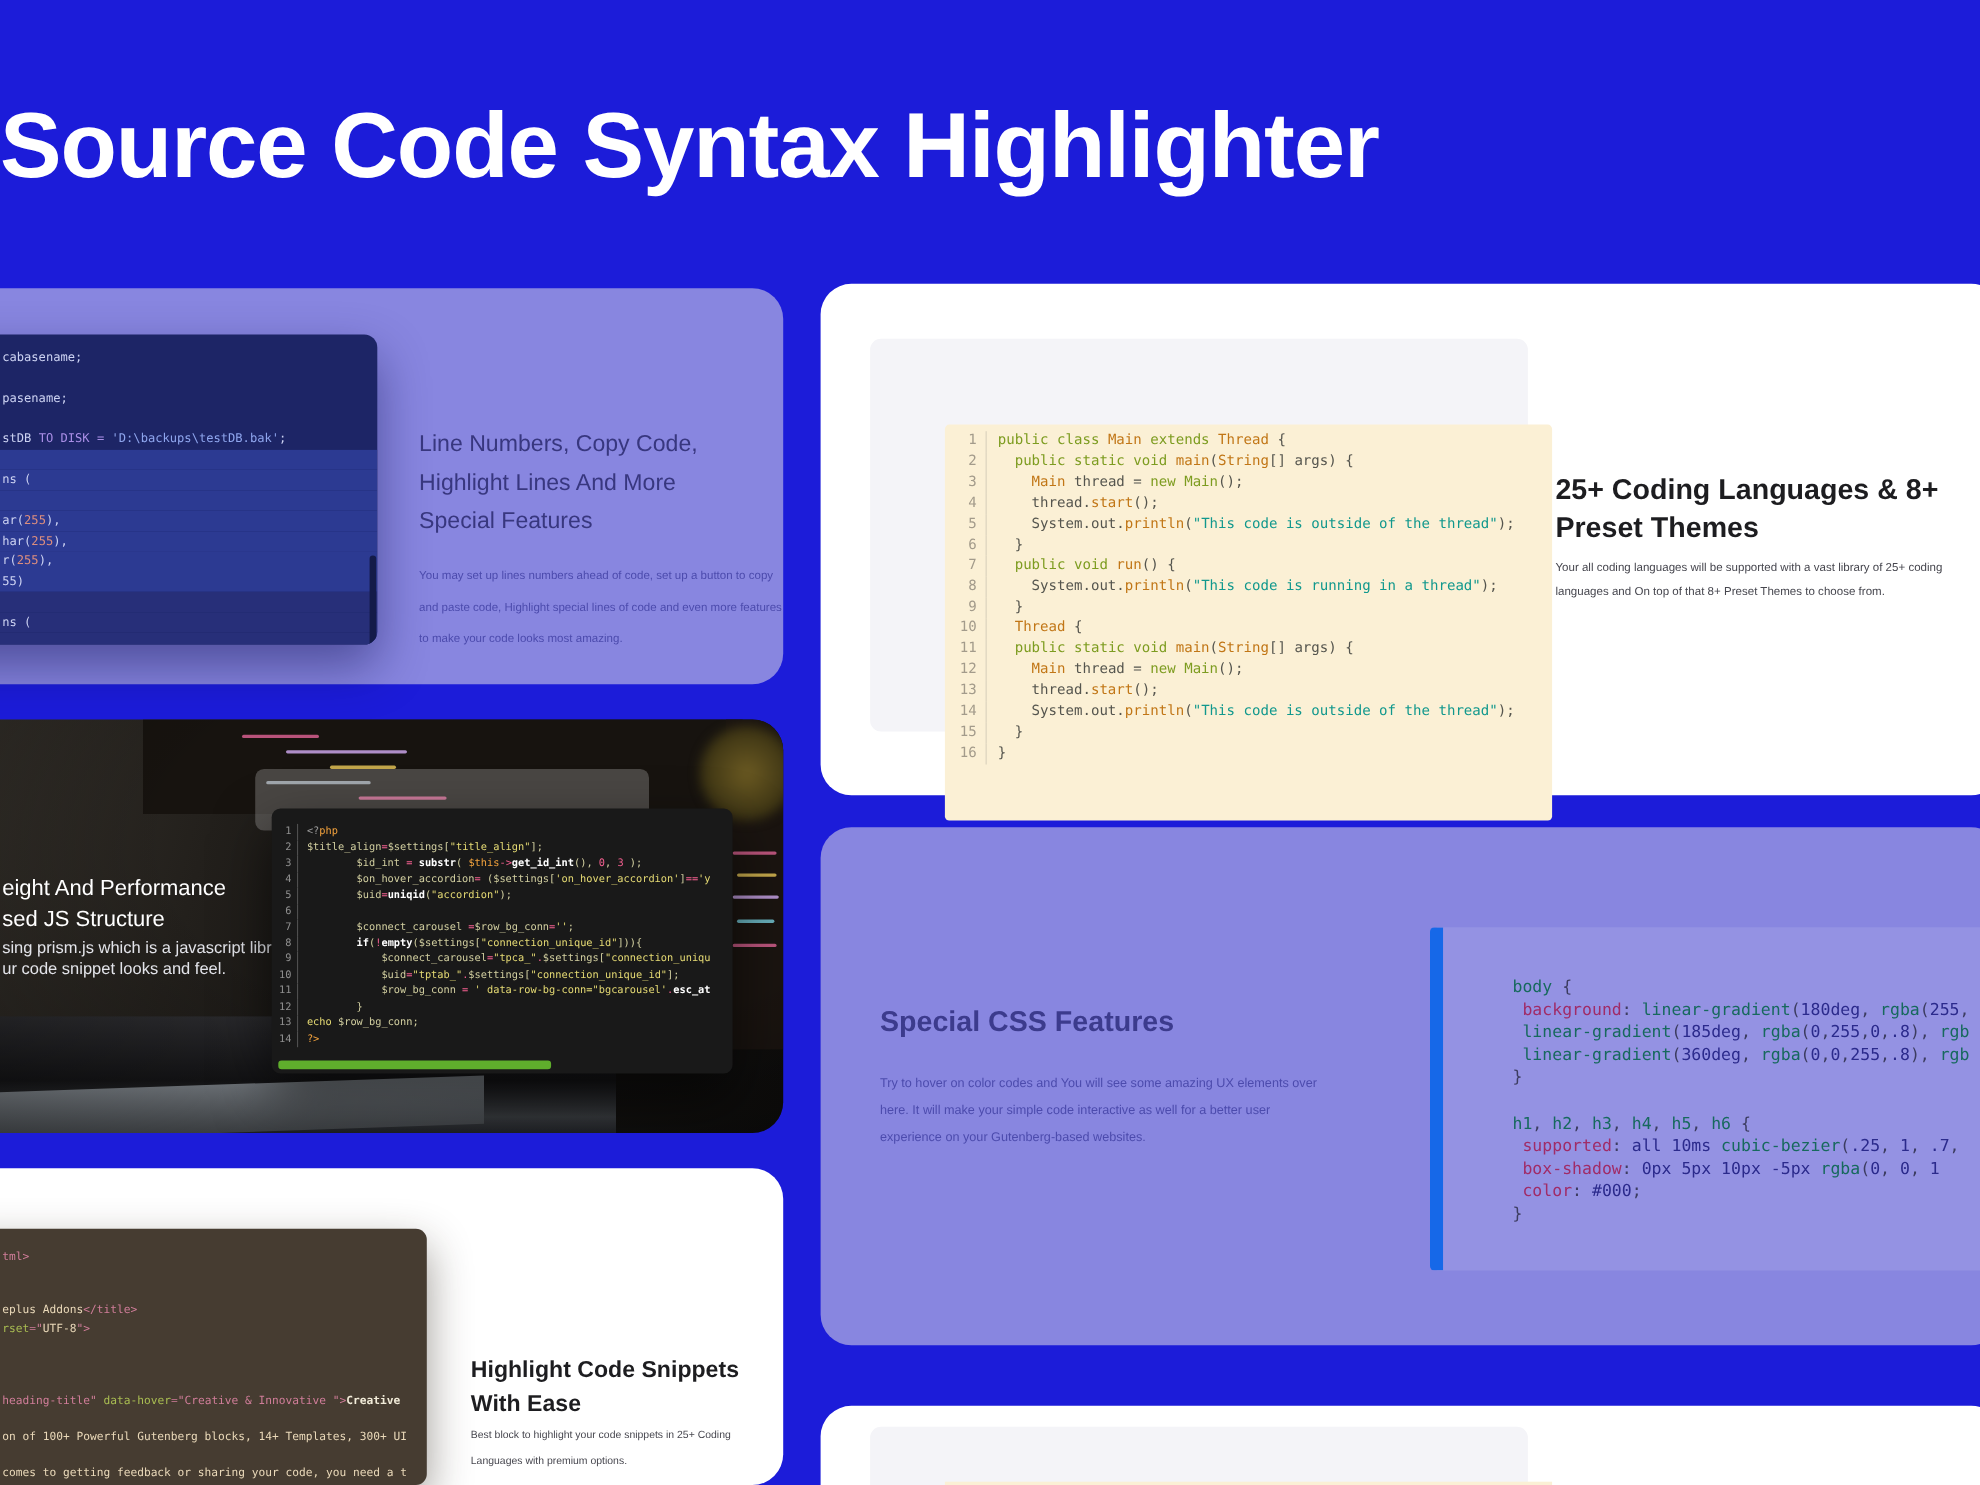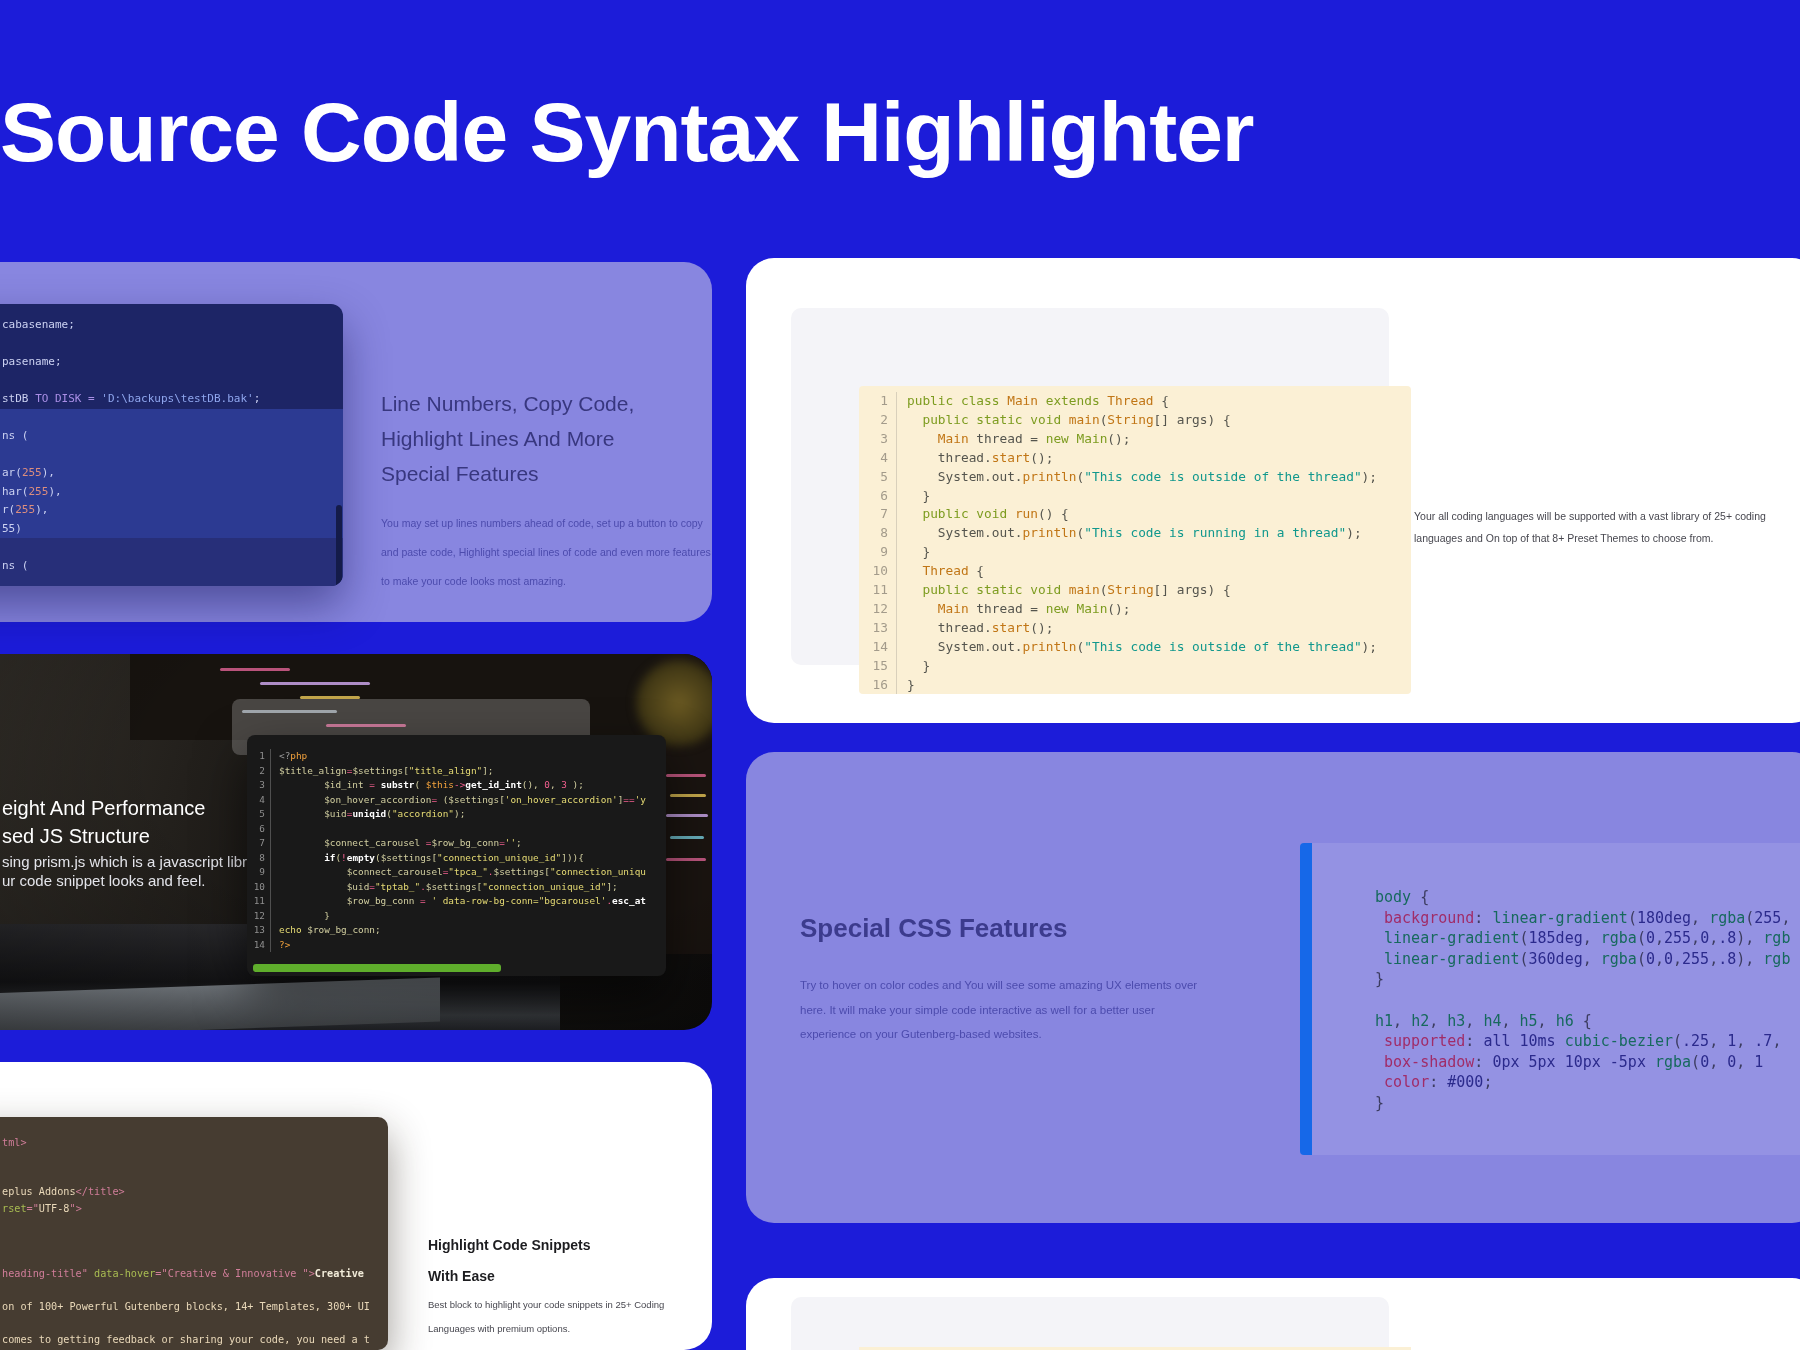--- a/index.html
+++ b/index.html
@@ -25,21 +25,21 @@
   .sqlcode .b2{background:#272f79}
   .sqlcode .d{color:#ccd2f2}.sqlcode .a{color:#a98ee6}.sqlcode .b{color:#8fa6ee}.sqlcode .c{color:#dd8e7e}
   #sql-pill{position:absolute;left:536px;top:201px;width:6px;height:90px;background:#141b49;border-radius:4px}
   .purple-h{font-weight:400;color:#38377f}
   .purple-b{color:#4c4bad}
   #features-heading{left:421px;top:124px;font-size:21px;line-height:35px}
   #features-body{left:421px;top:247px;font-size:10.5px;line-height:29px}
   
   #card-languages{left:746px;top:258px;width:1074px;height:465px;background:#ffffff}
   #java-panel{position:absolute;left:45px;top:50px;width:598px;height:357px;background:#f4f4f8;border-radius:10px}
-  #java-code{position:absolute;left:68px;top:78px;width:552px;height:308px;background:#fbf0d5;border-radius:4px;
+  #java-code{position:absolute;left:68px;top:78px;width:552px;height:360px;background:#fbf0d5;border-radius:4px;
     padding:6px 0 0 8px;font-size:12.8px;line-height:18.9px;color:#55554e}
   .javatok .ln{width:30px;padding-right:8px;margin-right:10px;border-right:1px solid #d9d0bb;color:#a39b8b}
   .javatok .a{color:#7d9c20}.javatok .b{color:#c17616}.javatok .c{color:#11988d}.javatok .d{color:#55554e}
   .dark-h{font-weight:700;color:#1d1d20}
   .dark-b{color:#47474f}
   #languages-heading{left:668px;top:170px;font-size:26px;line-height:34px}
   #languages-body{left:668px;top:248px;font-size:10.5px;line-height:21.5px}
   
   #card-js{left:-40px;top:654px;width:752px;height:376px;overflow:hidden;
     background:linear-gradient(105deg,#35312b 0%,#23201c 30%,#161412 55%,#0e0d0c 100%)}
@@ -70,21 +70,21 @@
   #css-panel{position:absolute;left:554px;top:91px;width:530px;height:312px;background:rgba(255,255,255,.10);
     border-left:12px solid #1668e8;border-radius:4px;overflow:hidden}
   #css-code{position:absolute;inset:0;padding:44px 0 0 63px;font-size:15px;line-height:20.6px}
   .csstok .a{color:#17695d}.csstok .b{color:#a02c68}.csstok .c{color:#2b2a8c}.csstok .d{color:#3c3c60}
   
   #card-snippets{left:-40px;top:1062px;width:752px;height:288px;background:#ffffff}
   #html-shot{position:absolute;left:0;top:55px;width:428px;height:233px;background:#463c31;border-radius:10px;
     box-shadow:0 16px 40px rgba(40,30,20,.45);overflow:hidden}
   #html-code{position:absolute;inset:0;padding:18px 0 0 42px;font-size:10.2px;line-height:16.4px}
   .htmltok .a{color:#d07d99}.htmltok .b{color:#a9bd52}.htmltok .c{color:#ead9b9}.htmltok .d{color:#f2ecd9;font-weight:700}
-  #snippets-heading{left:468px;top:168px;font-size:14px;line-height:31px}
+  #snippets-heading{left:468px;top:168px;font-size:21px;line-height:31px}
   #snippets-body{left:468px;top:231px;font-size:9.5px;line-height:24px}
   
   #card-preview{left:746px;top:1278px;width:1074px;height:72px;background:#ffffff;border-radius:28px 28px 0 0}
   #preview-panel{position:absolute;left:45px;top:19px;width:598px;height:53px;background:#f4f4f8;border-radius:10px 10px 0 0}
   #preview-cream{position:absolute;left:68px;top:50px;width:552px;height:22px;background:#fbf0d5;overflow:hidden}
   #preview-ghost{position:absolute;inset:0;padding:14px 0 0 8px;font-size:12.8px;line-height:18.9px;opacity:.35;color:#55554e}
 </style>
 </head>
 <body>
 
@@ -135,20 +135,22 @@
           <div class="cl"><span class="ln">9</span><span class="d">  }</span></div>
           <div class="cl"><span class="ln">10</span><span class="d">  </span><span class="b">Thread</span><span class="d"> {</span></div>
           <div class="cl"><span class="ln">11</span><span class="d">  </span><span class="a">public static void </span><span class="b">main</span><span class="d">(</span><span class="b">String</span><span class="d">[] args) {</span></div>
           <div class="cl"><span class="ln">12</span><span class="d">    </span><span class="b">Main</span><span class="d"> thread = </span><span class="a">new Main</span><span class="d">();</span></div>
           <div class="cl"><span class="ln">13</span><span class="d">    thread.</span><span class="b">start</span><span class="d">();</span></div>
           <div class="cl"><span class="ln">14</span><span class="d">    System.out.</span><span class="b">println</span><span class="d">(</span><span class="c">"This code is outside of the thread"</span><span class="d">);</span></div>
           <div class="cl"><span class="ln">15</span><span class="d">  }</span></div>
           <div class="cl"><span class="ln">16</span><span class="d">}</span></div>
         </div>
     </div>
+    <h2 class="abs dark-h prl" id="languages-heading">25+ Coding Languages &amp; 8+
+Preset Themes</h2>
     <p class="abs dark-b prl" id="languages-body">Your all coding languages will be supported with a vast library of 25+ coding
 languages and On top of that 8+ Preset Themes to choose from.</p>
   </section>
 
   <section class="card" id="card-js">
     <div class="ml-screen"></div>
     <div class="ml-screen2"></div>
     <div class="ml-blob"></div>
     <div class="pb" style="left:260px;top:14px;width:70px;background:#d65f8e"></div>
     <div class="pb" style="left:300px;top:28px;width:110px;background:#c9a3e8"></div>

